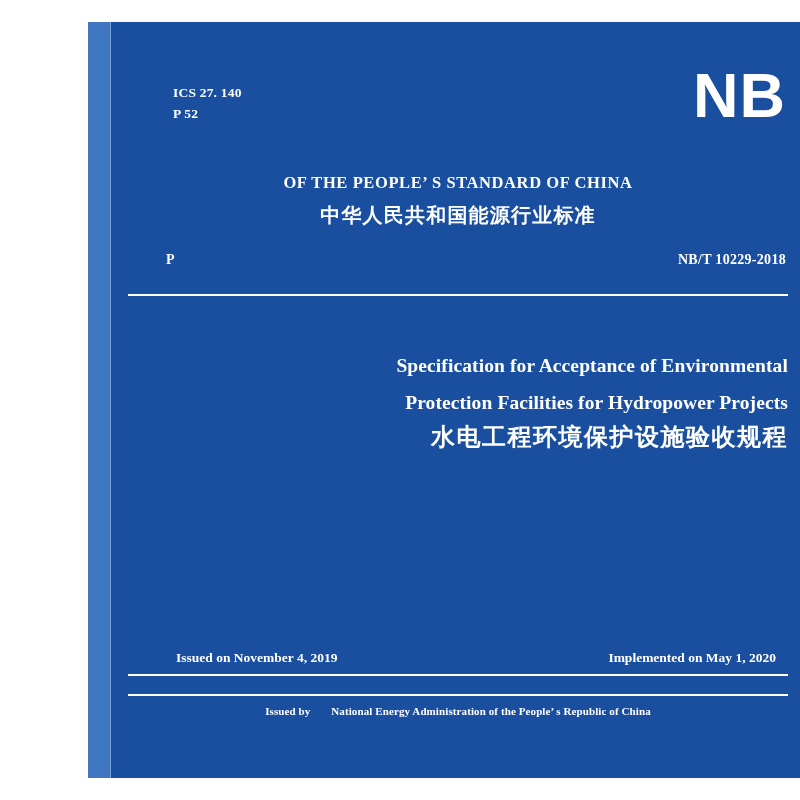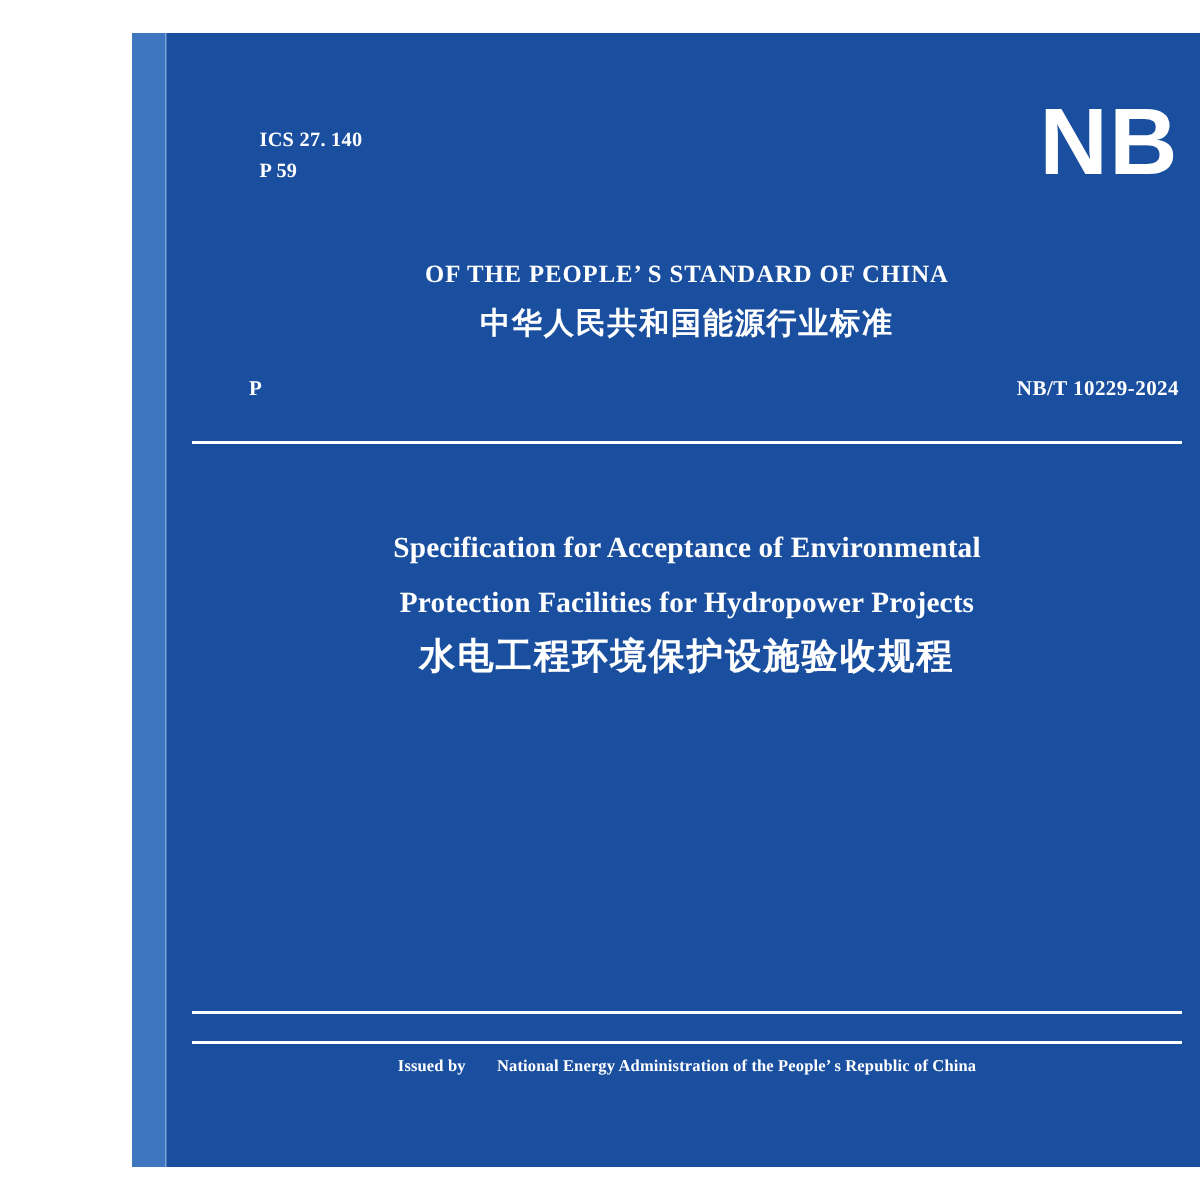--- a/index.html
+++ b/index.html
@@ -110,21 +110,21 @@
   .rule-top { top: 272px; }
   .rule-bottom-1 { top: 652px; }
   .rule-bottom-2 { top: 672px; }
 
   
   .main-title {
     position: absolute;
     left: 40px;
     right: 40px;
     top: 325px;
-    text-align: center;
+    text-align: right;
   }
   .mt-en {
     font-weight: bold;
     font-size: 19.5px;
     line-height: 37px;
     letter-spacing: 0.1px;
   }
   .mt-cn {
     font-family: "DejaVu Sans", sans-serif;
     font-weight: bold;
@@ -160,43 +160,47 @@
 </head>
 <body>
 
 <div class="cover">
 
   <div class="spine"></div>
   <div class="spine-line"></div>
 
   <div class="codes">
     <div>ICS 27. 140</div>
-    <div>P 59</div>
+    <div>P 52</div>
   </div>
 
   <div class="nb-logo">NB</div>
 
   <div class="org-block">
     <div class="org-en2">OF THE PEOPLE’ S STANDARD OF CHINA</div>
     <div class="org-cn">中华人民共和国能源行业标准</div>
   </div>
 
   <div class="std-row">
     <span>P</span>
-    <span>NB/T 10229-2024</span>
+    <span>NB/T 10229-2018</span>
   </div>
 
   <div class="rule rule-top"></div>
 
   <div class="main-title">
     <div class="mt-en">Specification for Acceptance of Environmental</div>
     <div class="mt-en">Protection Facilities for Hydropower Projects</div>
     <div class="mt-cn">水电工程环境保护设施验收规程</div>
   </div>
 
+  <div class="dates">
+    <span>Issued on November 4, 2019</span>
+    <span>Implemented on May 1, 2020</span>
+  </div>
 
   <div class="rule rule-bottom-1"></div>
   <div class="rule rule-bottom-2"></div>
 
   <div class="issuer">
     <span class="label">Issued by</span>
     <span>National Energy Administration of the People’ s Republic of China</span>
   </div>
 
 </div>

